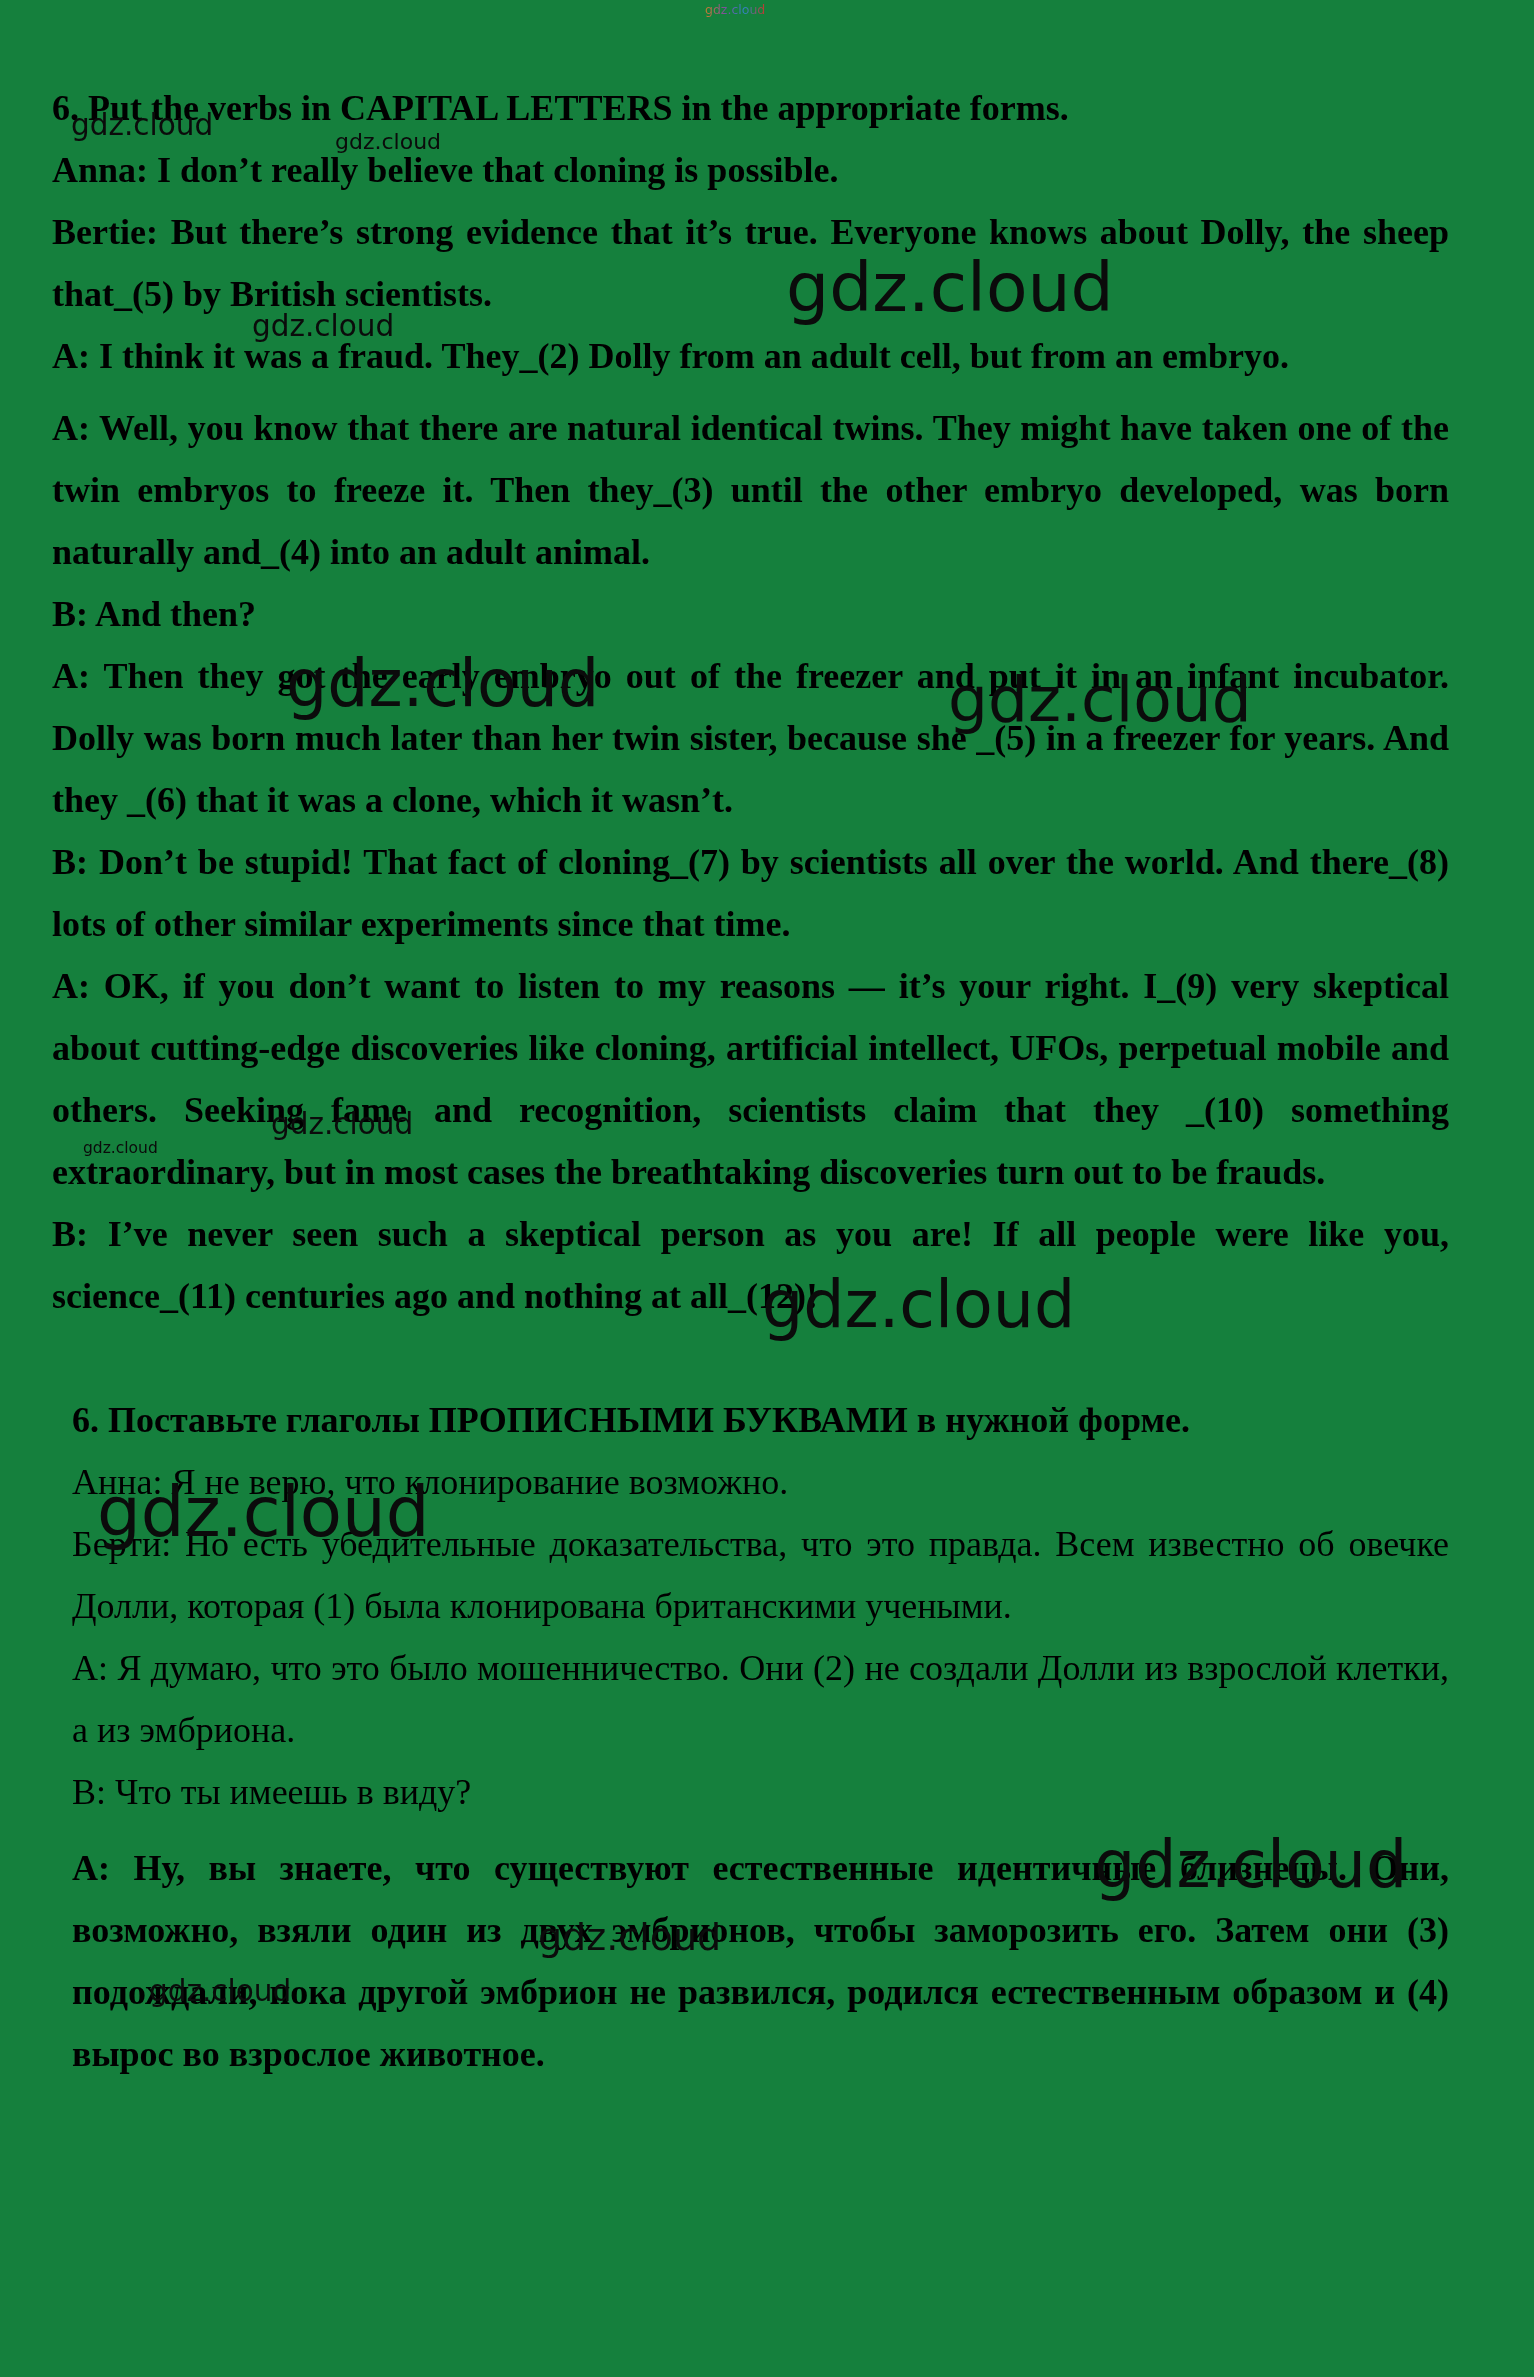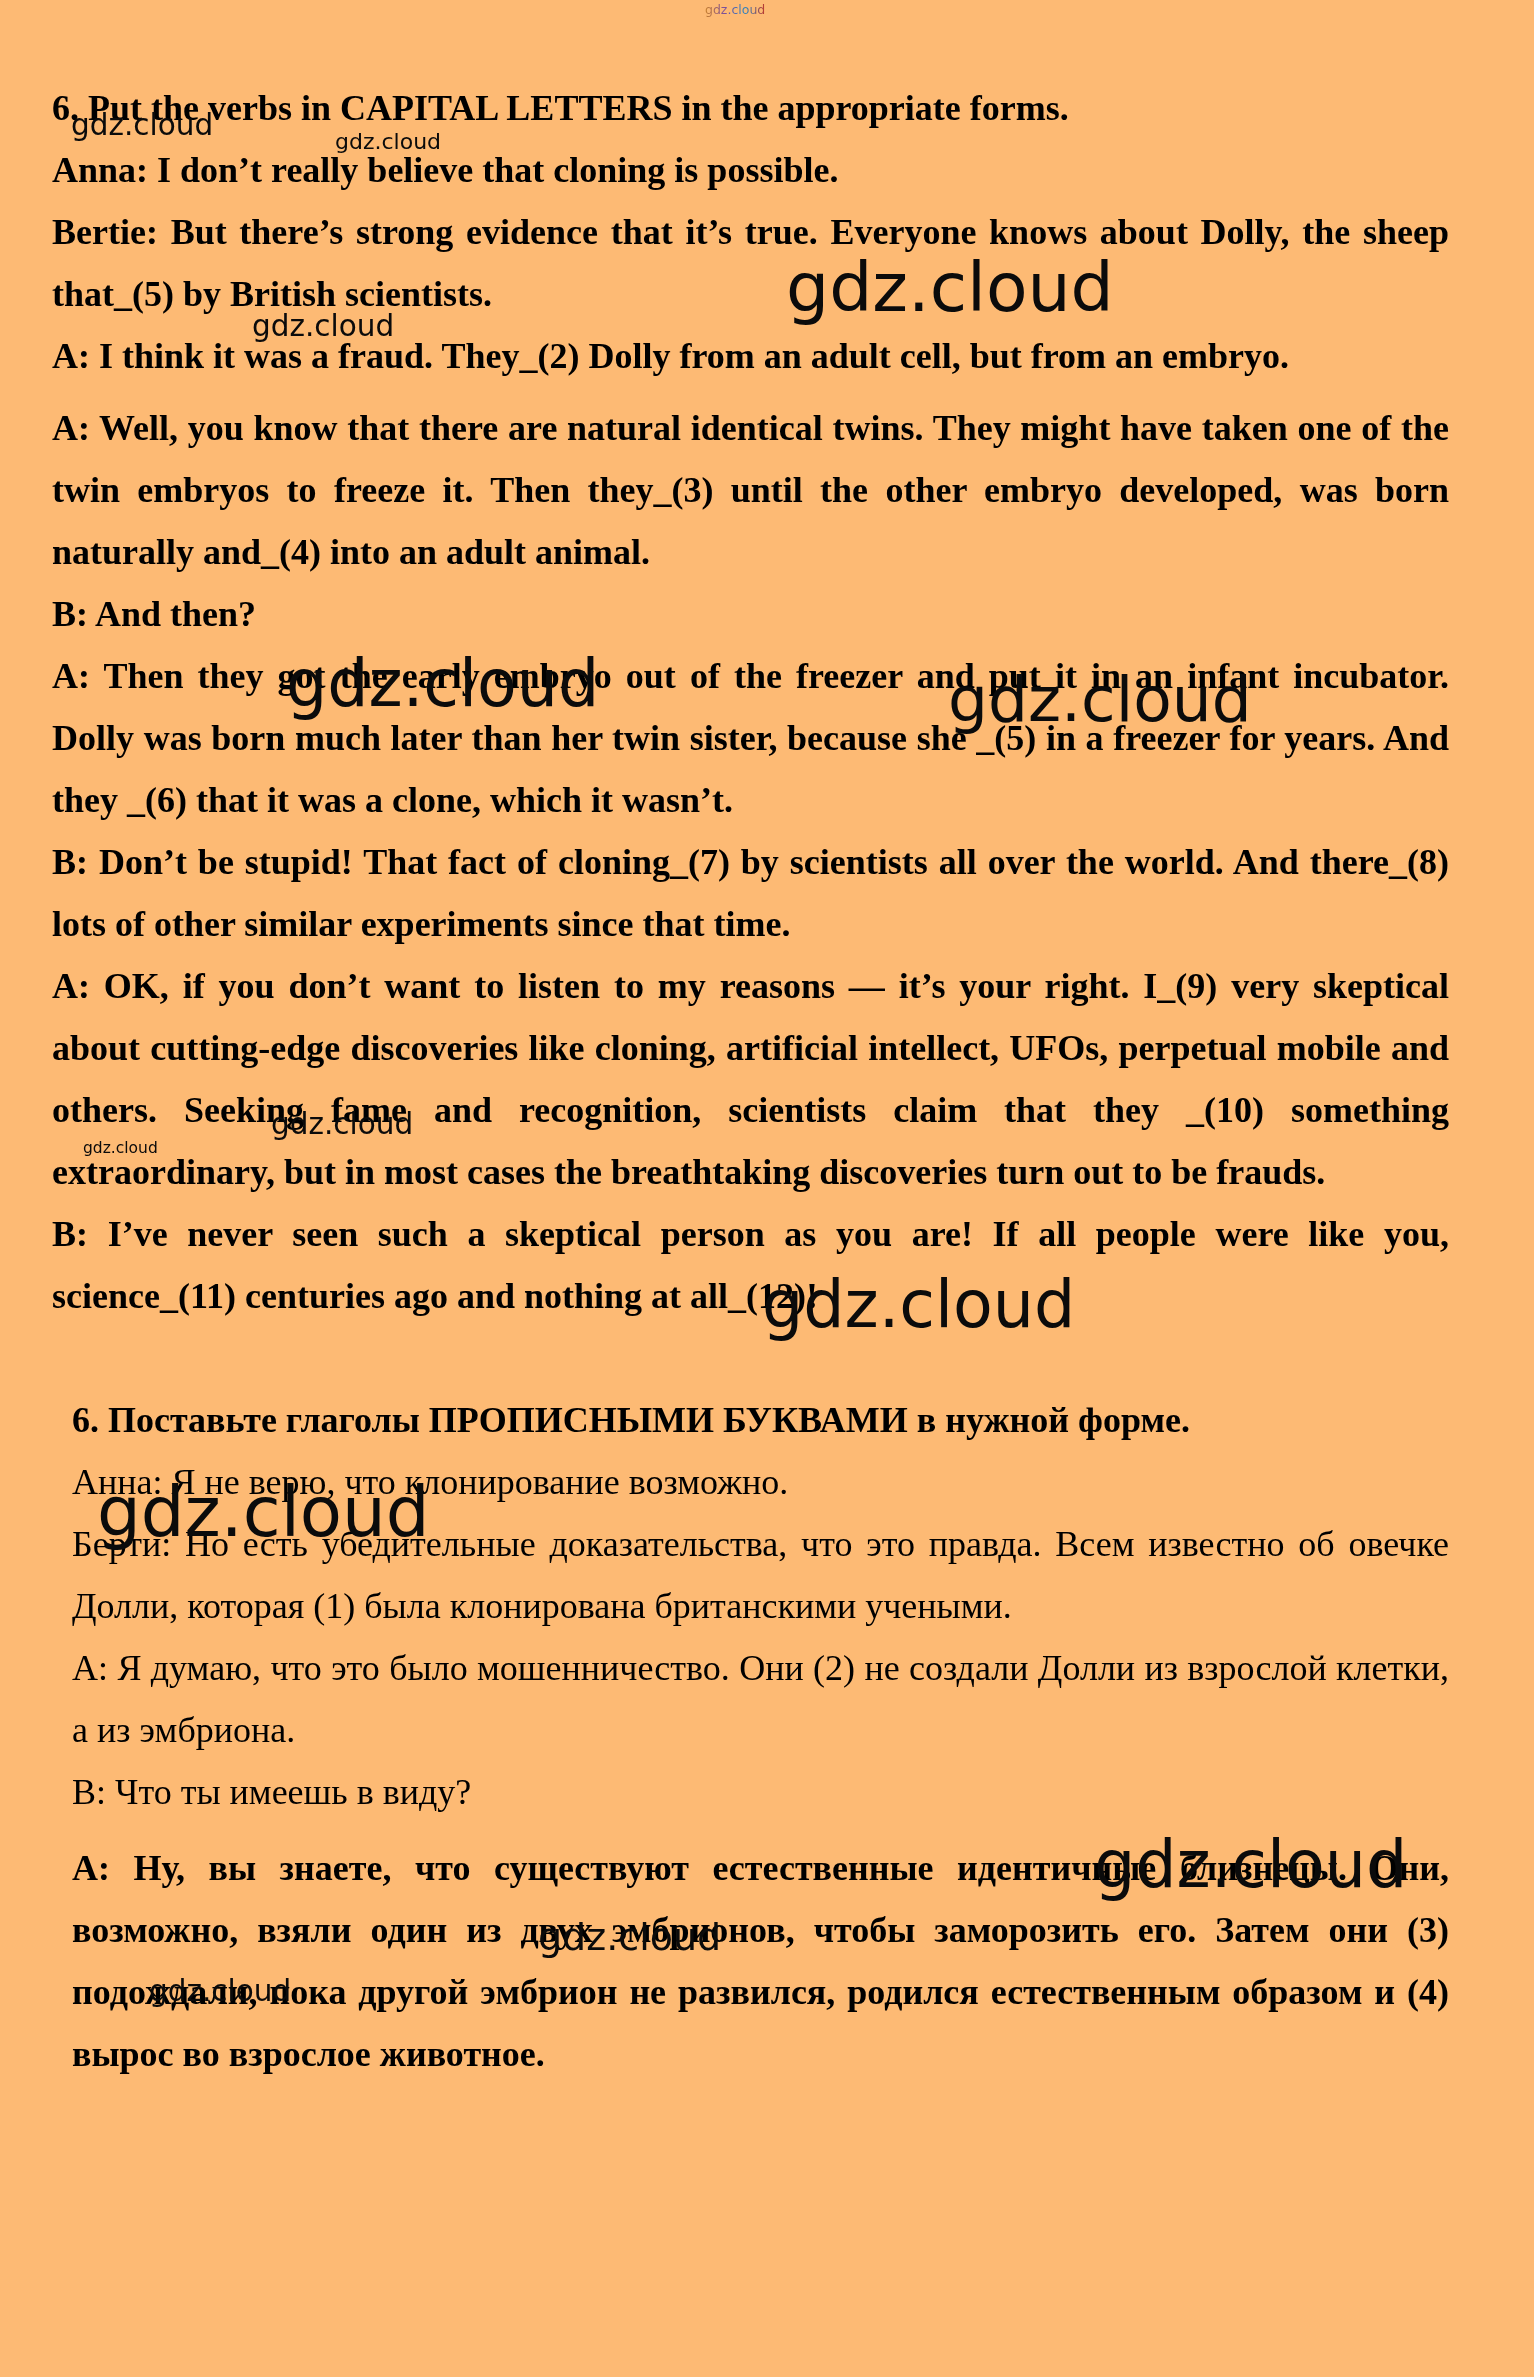--- a/index.html
+++ b/index.html
@@ -3,21 +3,21 @@
 <meta charset="utf-8">
 <style>
   * { margin: 0; padding: 0; box-sizing: border-box; }
   html, body { background: #ffffff; }
   body { width: 1534px; height: 2377px; position: relative; }
 
   .page {
     position: relative;
     width: 1534px;
     height: 2377px;
-    background: #fdba74;
+    background: #15803d;
     overflow: hidden;
     font-family: "Liberation Serif", serif;
     color: #000000;
   }
 
   .content {
     position: absolute;
     left: 52px;
     top: 77px;
     width: 1397px;

